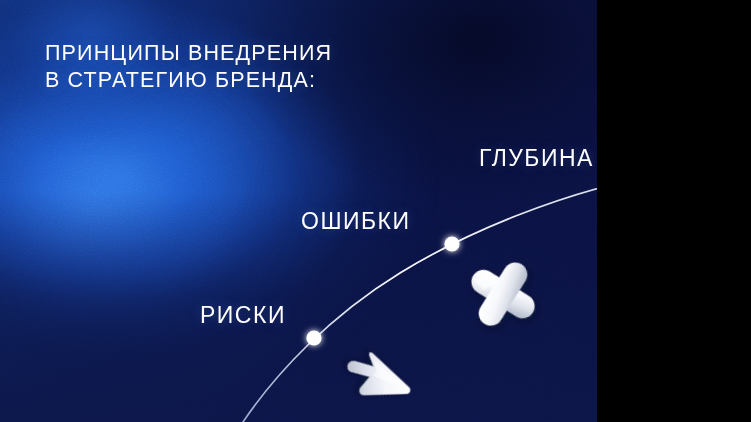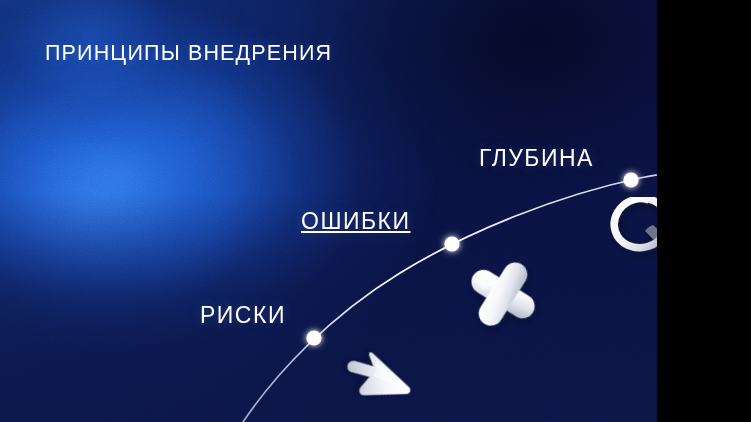--- a/index.html
+++ b/index.html
@@ -2,21 +2,21 @@
 <html><head>
 <meta charset="utf-8">
 <style>
   html, body {
     margin: 0;
     padding: 0;
     background: #000;
   }
   #slide {
     position: relative;
-    width: 657px;
+    width: 597px;
     height: 422px;
     overflow: hidden;
     font-family: "Liberation Sans", sans-serif;
     background: #be185d;
   }
 
   
   .bg-base {
     position: absolute;
     inset: 0;
@@ -109,21 +109,21 @@
     position: absolute;
     color: #ffffff;
     font-size: 23px;
     font-weight: 300;
     letter-spacing: 1.5px;
     text-transform: uppercase;
     white-space: nowrap;
     text-shadow: 0 0 12px rgba(110,160,250,0.25);
   }
   .lbl-depth  { left: 479px; top: 145px; }
-  .lbl-errors { left: 301px; top: 208px; text-decoration: underline; }
+  .lbl-errors { left: 301px; top: 208px; }
   .lbl-risks  { left: 200px; top: 302px; text-align: right; }
 
   
   .icon3d { position: absolute; }
 
   
   .icon-cursor {
     left: 336px;
     top: 338px;
     width: 84px;
@@ -159,20 +159,21 @@
   <svg class="bg-noise" xmlns="http://www.w3.org/2000/svg" width="751" height="422">
     <filter id="grain">
       <feTurbulence type="fractalNoise" baseFrequency="0.85" numOctaves="3" stitchTiles="stitch"></feTurbulence>
       <feColorMatrix type="saturate" values="0"></feColorMatrix>
     </filter>
     <rect width="751" height="422" filter="url(#grain)"></rect>
   </svg>
 
   <div class="title">
     <span class="title-line">ПРИНЦИПЫ ВНЕДРЕНИЯ</span>
+    <span class="title-line">В СТРАТЕГИЮ БРЕНДА:</span>
   </div>
 
   <svg class="curve-svg" xmlns="http://www.w3.org/2000/svg" viewBox="0 0 751 422">
     <defs>
       <linearGradient id="curveGrad" x1="0" y1="1" x2="1" y2="0">
         <stop offset="0%" stop-color="#c9d6f5" stop-opacity="0.75"></stop>
         <stop offset="45%" stop-color="#ffffff" stop-opacity="0.98"></stop>
         <stop offset="100%" stop-color="#e6ecfb" stop-opacity="0.85"></stop>
       </linearGradient>
       <filter id="dotGlow" x="-140%" y="-140%" width="380%" height="380%">

